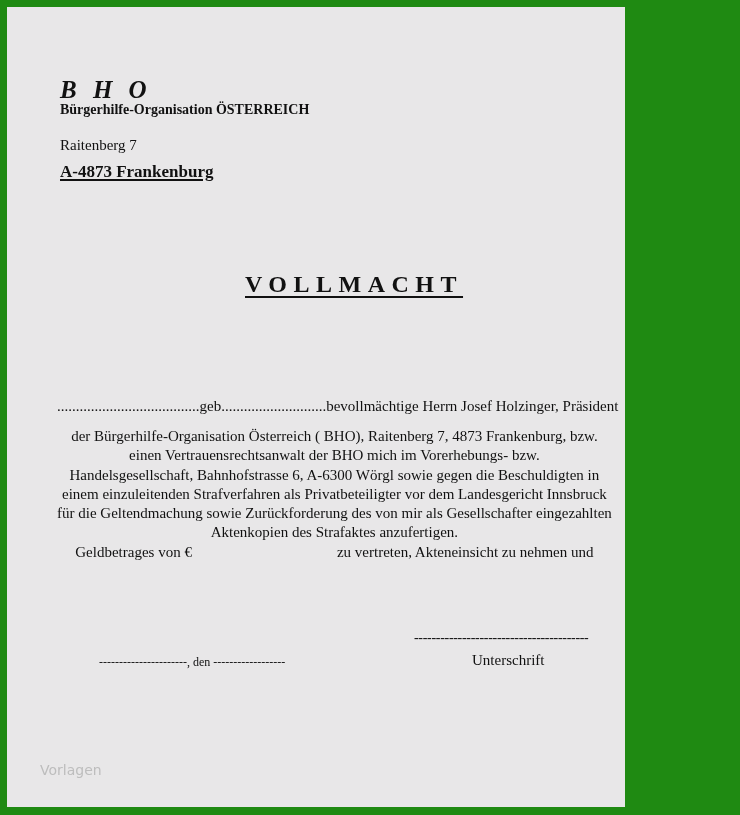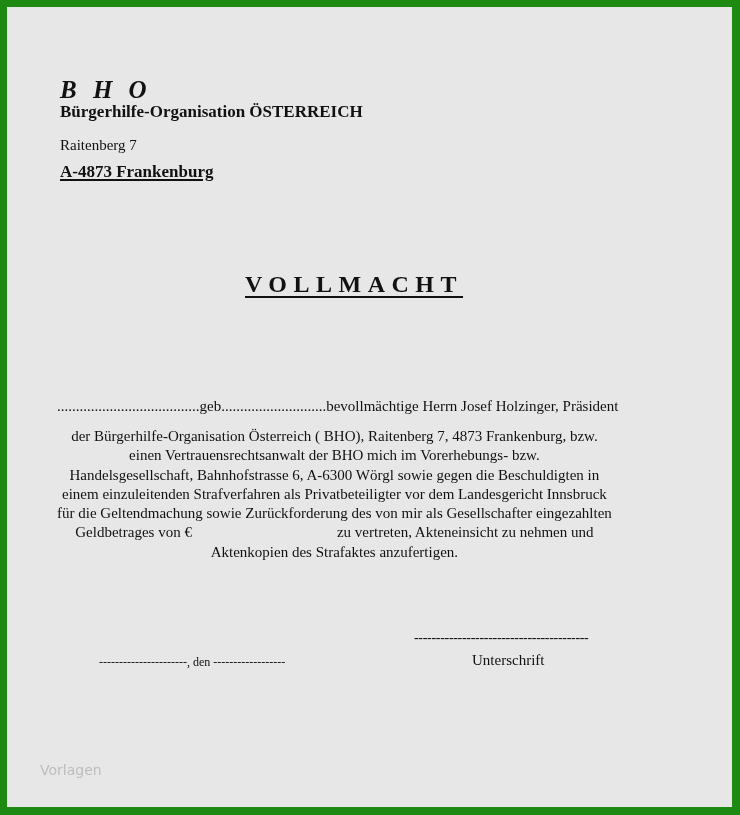--- a/index.html
+++ b/index.html
@@ -4,26 +4,26 @@
   <style>
     html, body { margin: 0; padding: 0; }
     body {
       width: 740px; height: 815px; overflow: hidden;
       background: #1f8a12;
       font-family: "Liberation Serif", "DejaVu Serif", serif;
       color: #111;
     }
     .page {
       position: absolute; left: 7px; top: 7px;
-      width: 725px; height: 800px;
+      width: 618px; height: 800px;
       background: #e8e7e8;
     }
     .abs { position: absolute; white-space: nowrap; }
     .logo { left: 53px; top: 69px; font-size: 25px; font-weight: bold; font-style: italic; letter-spacing: 5px; }
-    .org { left: 53px; top: 95px; font-size: 17px; font-weight: bold; }
+    .org { left: 53px; top: 95px; font-size: 14px; font-weight: bold; }
     .street { left: 53px; top: 130px; font-size: 15px; }
     .city { left: 53px; top: 155px; font-size: 17px; font-weight: bold; text-decoration: underline; text-underline-offset: 2px; text-decoration-thickness: 2px; }
     .title { left: 238px; top: 264px; font-size: 24px; font-weight: bold; letter-spacing: 6.5px; text-decoration: underline; text-underline-offset: 4px; text-decoration-thickness: 2px; }
     .line { font-size: 15px; }
     .l1 { left: 50px; top: 350px; }
     .l2 { left: 50px; top: 391px; }
     .body { left: 50px; top: 420px; font-size: 15px; line-height: 19.3px; text-align: center; }
     .body div { white-space: nowrap; }
     .dash1 { left: 48px; top: 648px; font-size: 12px; margin-left: 44px; }
     .dash2 { left: 407px; top: 623px; font-size: 14px; letter-spacing: -0.3px; }
@@ -46,24 +46,24 @@
   <div class="abs line l2">
     <span>......................................</span><span>geb</span><span>............................</span><span>bevollmächtige Herrn Josef Holzinger, Präsident</span>
   </div>
 
   <div class="abs body">
     <div>der Bürgerhilfe-Organisation Österreich ( BHO), Raitenberg 7, 4873 Frankenburg,  bzw.</div>
     <div>einen Vertrauensrechtsanwalt der BHO mich im Vorerhebungs- bzw.</div>
     <div>Handelsgesellschaft, Bahnhofstrasse 6, A-6300 Wörgl  sowie gegen die Beschuldigten in</div>
     <div>einem einzuleitenden Strafverfahren als Privatbeteiligter vor dem Landesgericht Innsbruck</div>
     <div>für die  Geltendmachung sowie  Zurückforderung des von mir als  Gesellschafter eingezahlten</div>
+    <div>Aktenkopien des Strafaktes anzufertigen.</div>
     <div>
       <span>Geldbetrages von  €</span><span class="gap"></span><span>zu vertreten,   Akteneinsicht zu nehmen und</span>
     </div>
-    <div>Aktenkopien des Strafaktes anzufertigen.</div>
   </div>
 
   <div class="abs dash1">
     <span>----------------------</span><span>, den</span> <span>------------------</span>
   </div>
 
   <div class="abs dash2">----------------------------------------</div>
   <div class="abs sig">Unterschrift</div>
 
   <div class="abs wm">Vorlagen</div>

